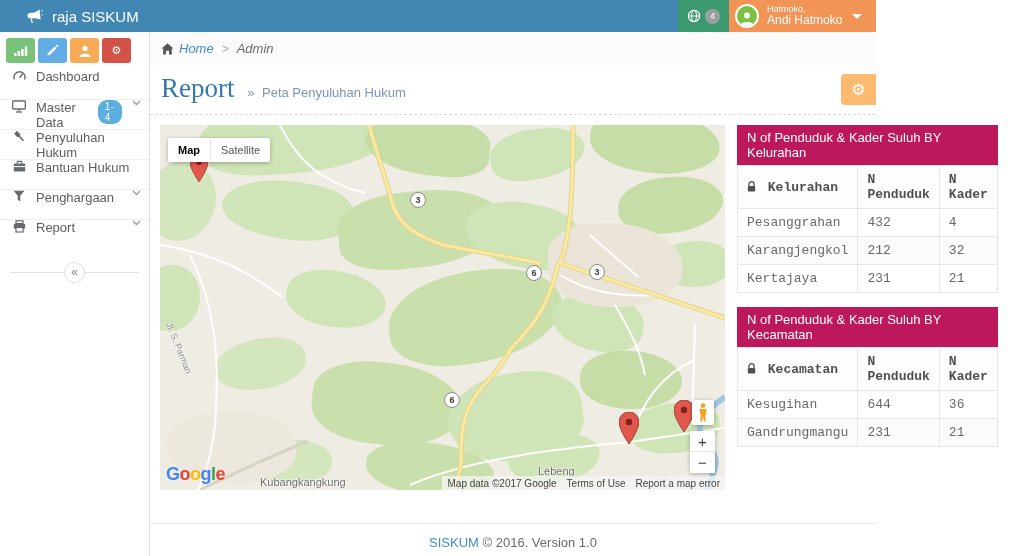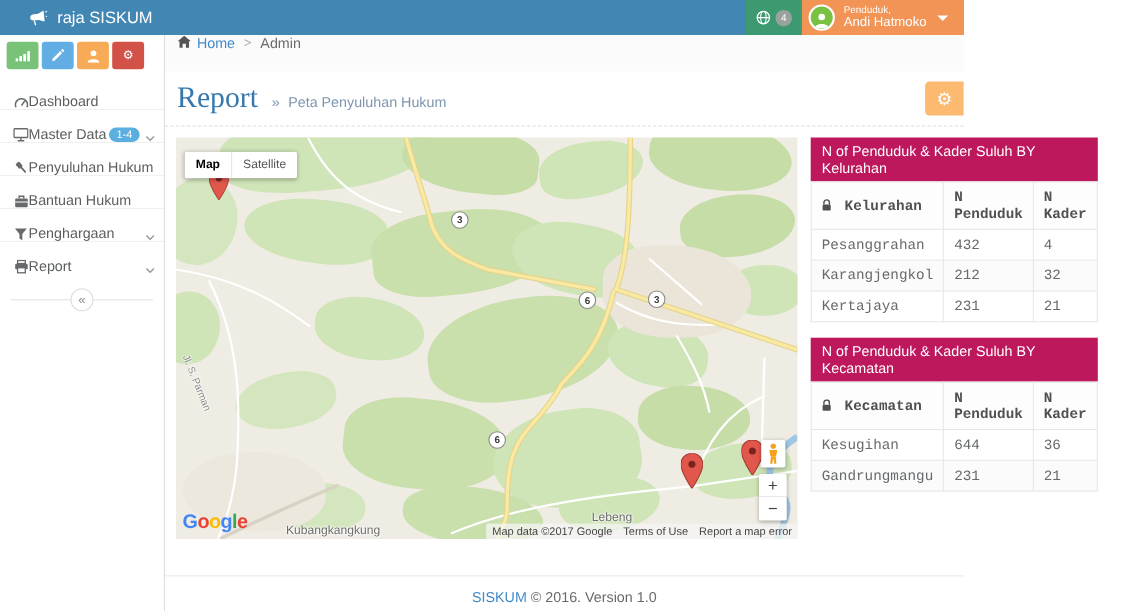--- a/index.html
+++ b/index.html
@@ -25,34 +25,34 @@
     border-top:5px solid #fff; margin-left:auto; }
 
   
   .sidebar { position:absolute; top:32px; left:0; width:150px; bottom:0; background:#fff;
     border-right:1px solid #ddd; }
   .quick-row { display:flex; gap:3px; padding:6px 5px 6px 6px; }
   .qbtn { width:29px; height:25px; border-radius:3px; border:none; color:#fff;
     display:flex; align-items:center; justify-content:center; cursor:pointer; font-size:11px; }
   .qbtn.g { background:#79c279; } .qbtn.b { background:#62aee4; }
   .qbtn.o { background:#f8ab57; } .qbtn.r { background:#d35248; }
-  .side-item { height:30px; display:flex; align-items:flex-end; gap:0; padding:0 8px 0 12px;
+  .side-item { height:30px; display:flex; align-items:flex-start; gap:10px; padding:0 8px 0 12px;
     border-top:1px solid #f0f0f0; color:#5b5e60; cursor:pointer; }
   .side-item:first-child { border-top:none; }
   .sicon { width:14px; display:flex; justify-content:center; color:#676a6c; flex:none; }
   .pill { background:#5aafe0; color:#fff; font-size:10px; border-radius:9px; padding:1px 7px; margin-left:2px; }
   .chev { margin-left:auto; color:#999; display:flex; }
   .collapse-row { position:relative; height:34px; margin-top:6px; display:flex; align-items:center; justify-content:center; }
   .collapse-row::before { content:""; position:absolute; left:10px; right:10px; top:50%; border-top:1px solid #e4e4e4; }
   .collapse-btn { position:relative; width:21px; height:21px; border-radius:50%; background:#fff;
     border:1px solid #ddd; color:#8a8a8a; font-size:12px; line-height:18px; text-align:center; cursor:pointer; }
 
   
   .main { position:absolute; left:150px; top:32px; right:0; bottom:0; background:#fff; }
-  .breadcrumb-bar { height:33px; display:flex; padding-left:11px; background:#fbfbfb; font-size:13px; }
+  .breadcrumb-bar { height:33px; display:flex; align-items:center; padding-left:11px; background:#fbfbfb; font-size:13px;font-style:italic; }
   .bc-home { color:#428bca; margin-left:5px; text-decoration:none; cursor:pointer; }
   .bc-sep { color:#aaa; margin:0 8px; font-size:12px; }
   .bc-cur { color:#6a6a6c; }
   .page-head { position:relative; padding:8px 0 10px 11px; border-bottom:1px dashed #d4dde4; }
   .page-title { display:inline; font-family:"Liberation Serif","DejaVu Serif",serif; font-weight:normal;
     font-size:27px; color:#3677ad; }
   .page-sub-sep { color:#7d95b0; font-size:13px; margin:0 4px 0 9px; }
   .page-sub { color:#7d95b0; font-size:13px; }
   .settings-btn { position:absolute; right:0; top:9px; width:35px; height:31px; border:none;
     background:#fcba70; border-radius:4px 0 0 4px; color:#fff; cursor:pointer;
@@ -132,21 +132,21 @@
         <span class="count-badge">4</span>
       </div>
       <div class="nav-user">
         <span class="avatar">
           <svg width="16" height="16" viewBox="0 0 16 16">
             <circle cx="8" cy="5.4" r="3" fill="#fff"></circle>
             <path d="M1.5 16 C1.5 10.5 14.5 10.5 14.5 16 Z" fill="#fff"></path>
           </svg>
         </span>
         <span class="welcome">
-          <span class="w1">Penduduk,</span>
+          <span class="w1">Hatmoko,</span>
           <span class="w2">Andi Hatmoko</span>
         </span>
         <span class="caret"></span>
       </div>
     </div>
   </header>
 
   <aside class="sidebar">
     <div class="quick-row">
       <button class="qbtn g">

